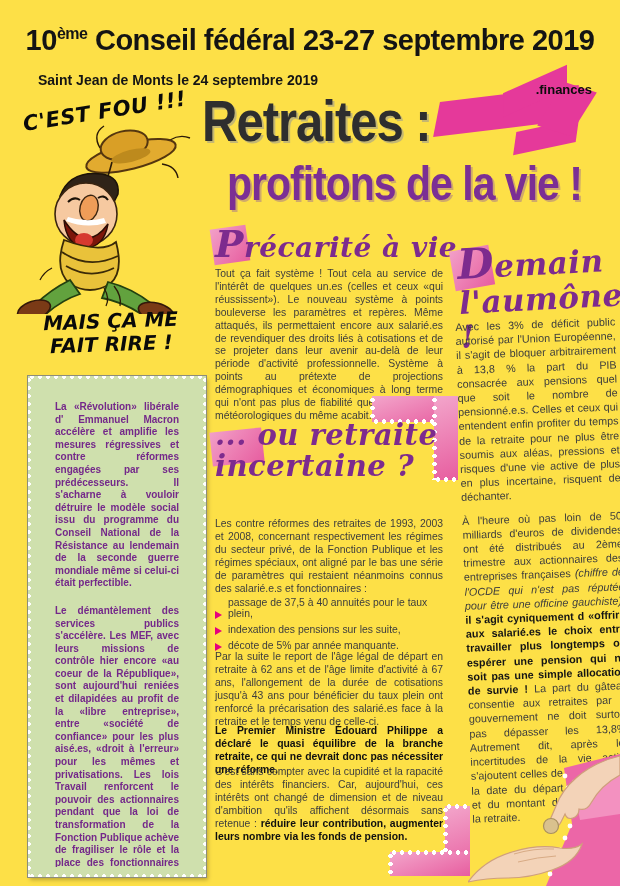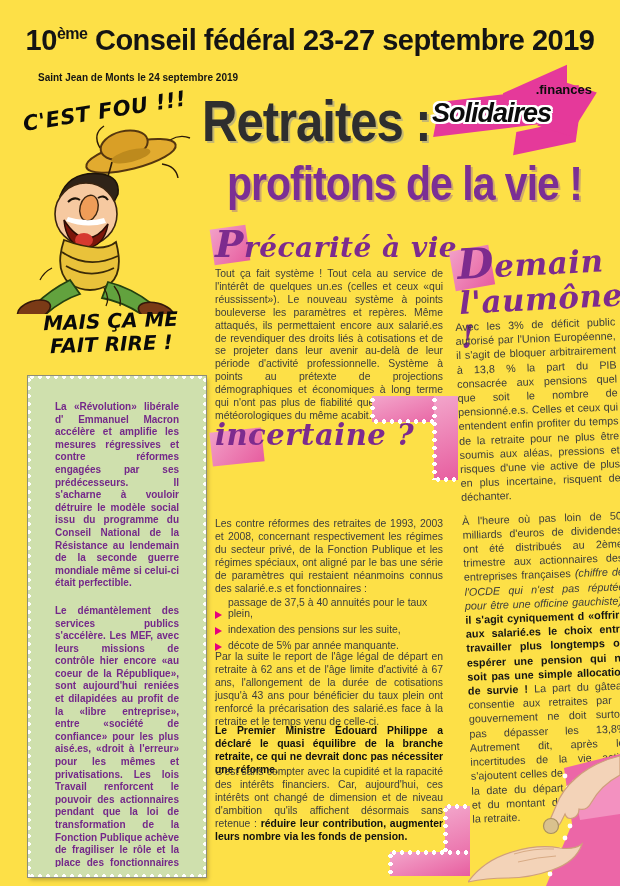--- a/index.html
+++ b/index.html
@@ -3,21 +3,21 @@
 <meta charset="utf-8">
 <style>
   html,body{margin:0;padding:0;background:#fff;}
   #page{position:relative;width:620px;height:886px;background:#fde047;overflow:hidden;
         font-family:"Liberation Sans",sans-serif;color:#3d3d3d;}
 
   
   .title{position:absolute;left:0;top:24px;width:620px;text-align:center;
          font-size:29px;font-weight:bold;color:#141414;letter-spacing:-.5px;}
   .title sup{font-size:16px;vertical-align:super;}
-  .dateline{position:absolute;left:38px;top:72px;font-size:10px;font-weight:bold;color:#141414;}
+  .dateline{position:absolute;left:38px;top:72px;font-size:14px;font-weight:bold;color:#141414;}
 
   
   .logo{position:absolute;left:430px;top:82px;width:164px;height:76px;}
   .logo .blob{position:absolute;background:#e5399a;}
   .logo .b1{left:6px;top:12px;width:140px;height:34px;transform:rotate(-7deg) skewX(-18deg);}
   .logo .b2{left:70px;top:-2px;width:70px;height:22px;transform:rotate(-24deg) skewX(-24deg);}
   .logo .b3{left:84px;top:44px;width:64px;height:22px;transform:rotate(-12deg) skewX(-20deg);}
   .logo .b4{left:120px;top:2px;width:34px;height:50px;transform:rotate(18deg) skewX(-14deg);}
   .logo-name{position:absolute;left:2px;top:16px;font-size:27px;font-weight:bold;font-style:italic;
              color:#0c0c0c;letter-spacing:-1px;
@@ -86,21 +86,20 @@
 
   <div class="title"><span>10</span><sup>ème</sup><span> Conseil fédéral 23-27 septembre 2019</span></div>
   <div class="dateline">Saint Jean de Monts le 24 septembre 2019</div>
 
   <div class="logo">
     <div class="blob b1"></div>
     <div class="blob b2"></div>
     <div class="blob b3"></div>
     <div class="blob b4"></div>
     <div class="logo-sub">.finances</div>
-    <div class="logo-name">Solidaires</div>
   </div>
 
   <div class="hl1">Retraites :</div>
   <div class="hl2">profitons de la vie !</div>
 
   <div class="fou">C'EST FOU !!!</div>
   <svg class="character" viewBox="0 0 192 196">
     <g stroke="#2b1a08" stroke-width="1.4" fill="none">
       <path d="M88 30 q-8 -14 4 -22"></path>
         <path d="M150 46 q14 2 16 14"></path>
@@ -161,20 +160,21 @@
       <div class="perf v lft"></div>
     </div>
     <div class="bar" style="right:0;top:0;width:24px;height:84px;">
       <div class="perf v lft"></div>
       <div class="perf h bot"></div>
     </div>
   </div>
 
   <div class="hlsq" style="left:211px;top:430px;width:52px;height:34px;transform:rotate(-6deg);"></div>
   <div class="script" style="left:215px;top:420px;font-size:29px;">
+    <div>... ou retraite</div>
     <div>incertaine ?</div>
   </div>
   <p class="body-p col-m" style="position:absolute;top:518px;">Les contre réformes des retraites de 1993, 2003 et 2008, concernant respectivement les régimes du secteur privé, de la Fonction Publique et les régimes spéciaux, ont aligné par le bas une série de paramètres qui restaient néanmoins connus des salarié.e.s et fonctionnaires :</p>
   <div class="bullets">
     <div class="bullet">
         <span class="tri"></span>
         <span>passage de 37,5 à 40 annuités pour le taux plein,</span>
       </div>
     <div class="bullet">
         <span class="tri"></span>

